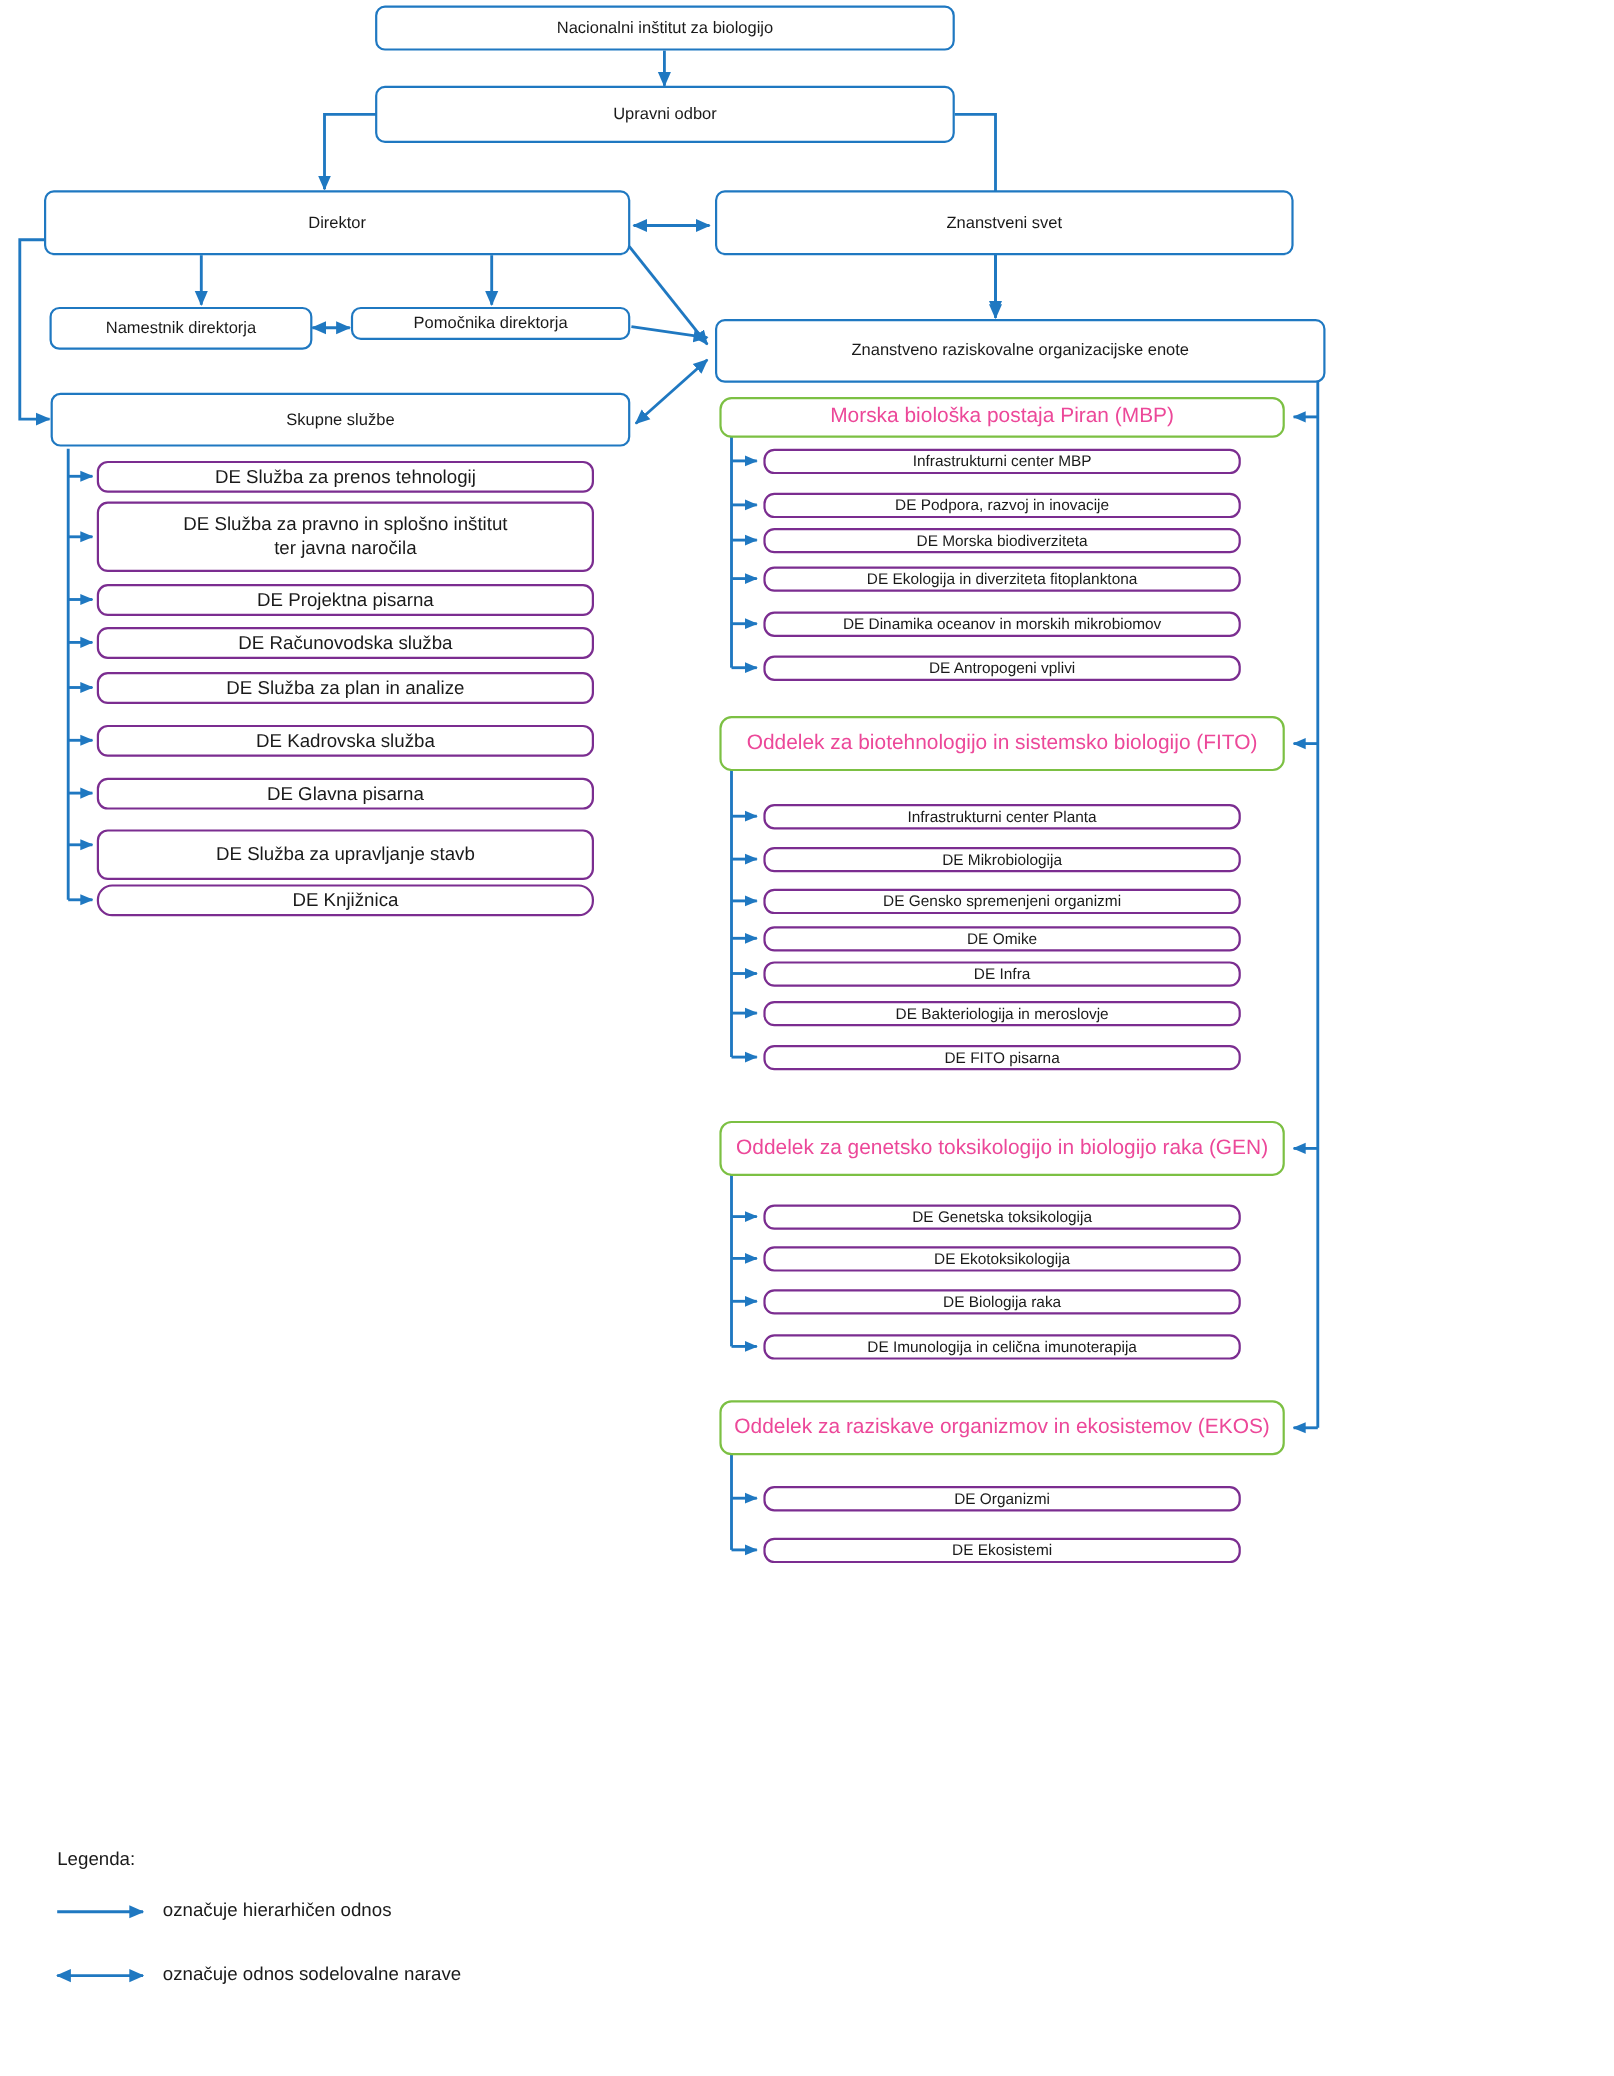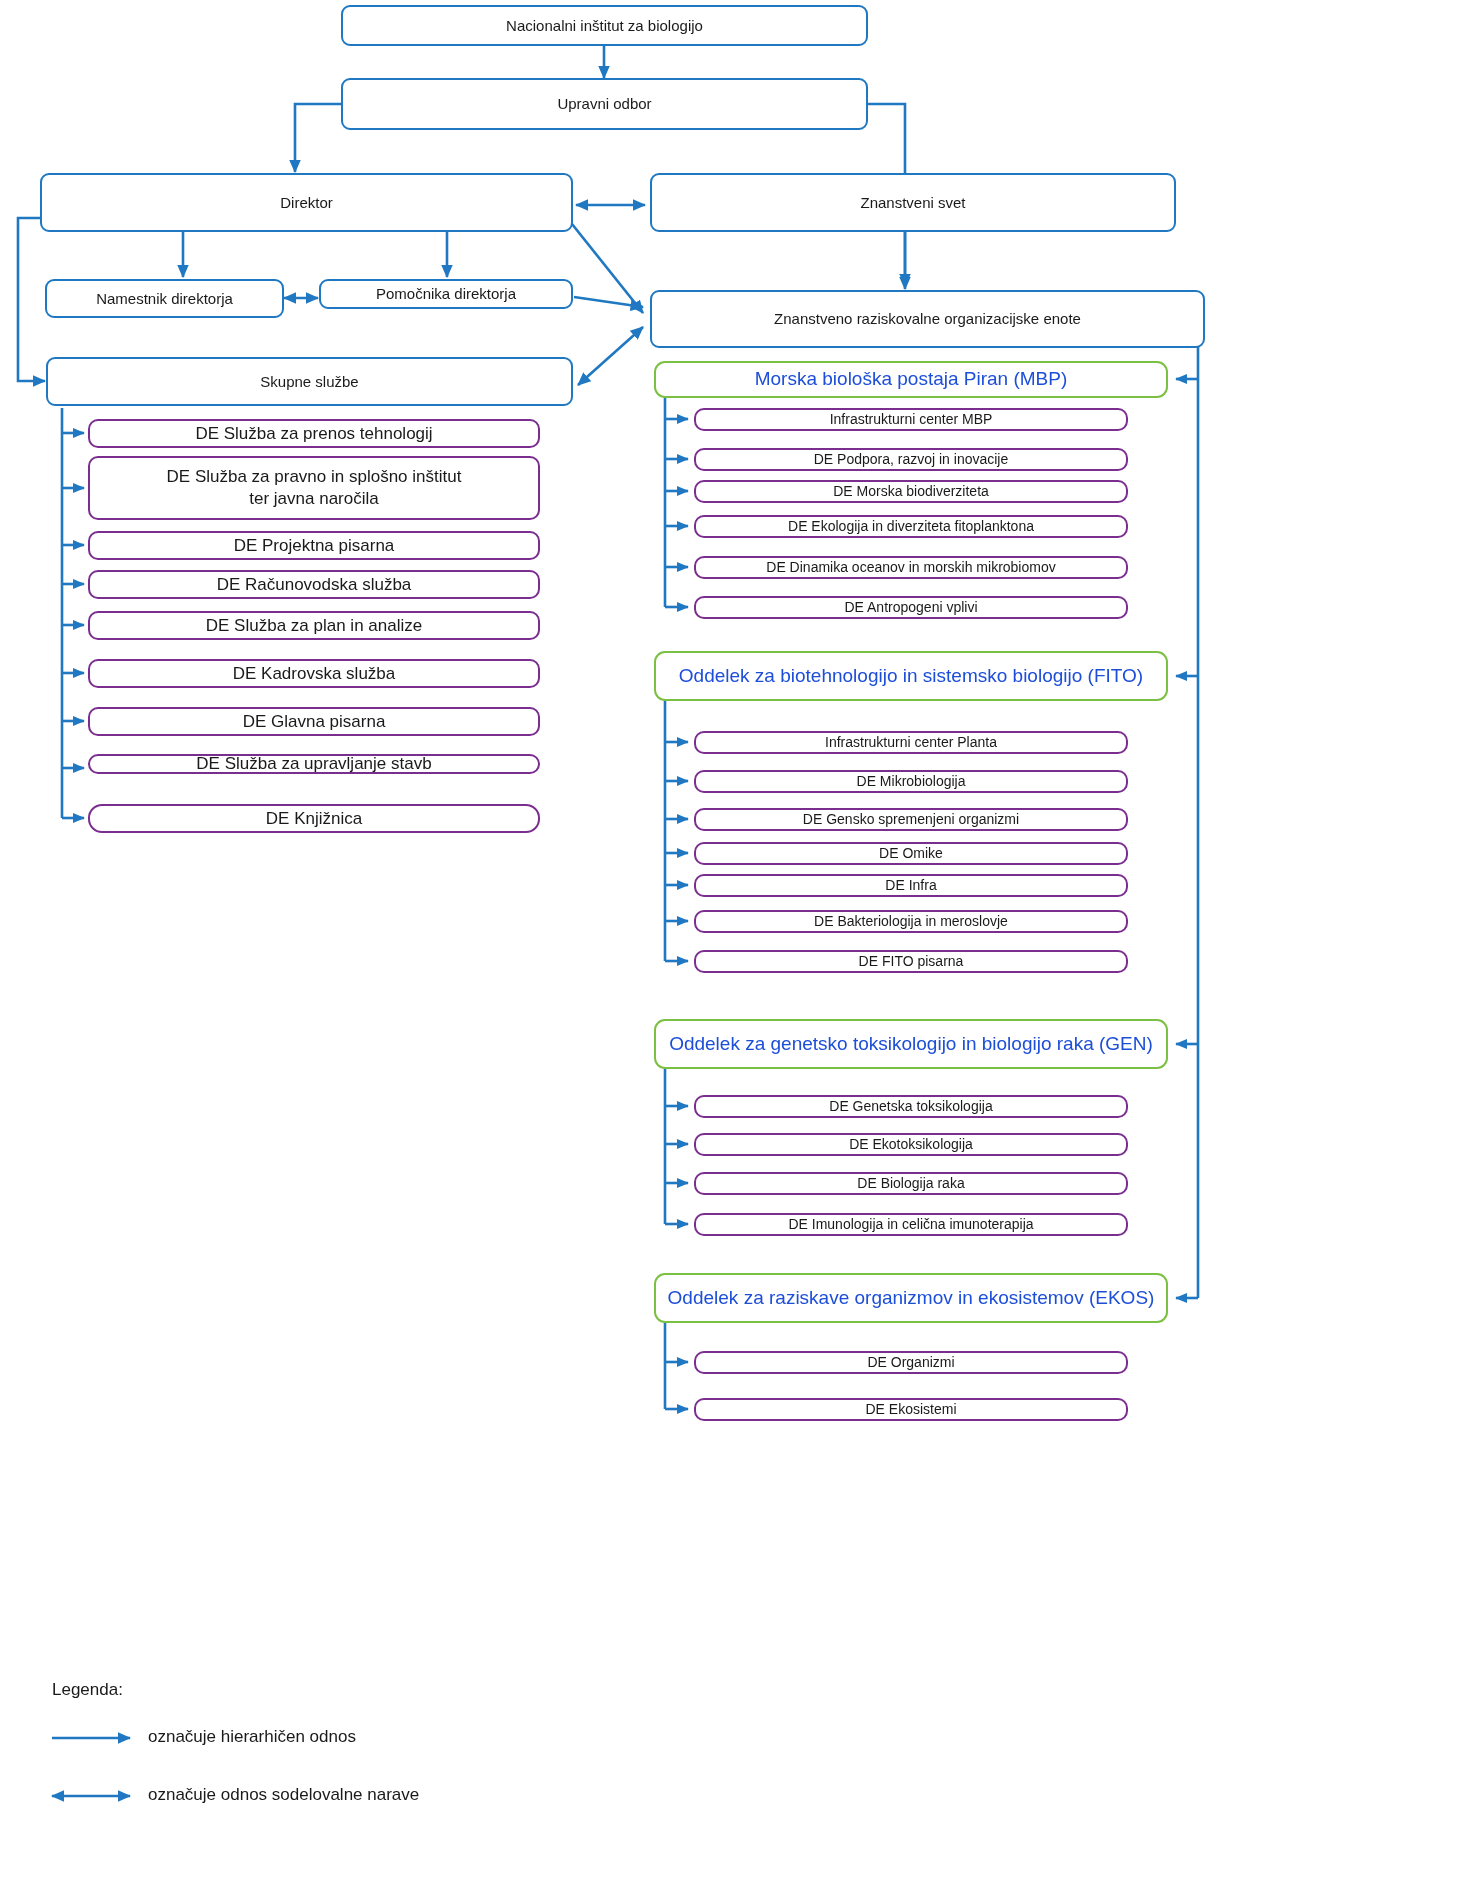--- a/index.html
+++ b/index.html
@@ -38,21 +38,21 @@
     border:2px solid #1f78c1;
     border-radius:9px;
     font-size:15px;
     color:#1a1a1a;
   }
   
   .green{
     border:2.5px solid #7cc043;
     border-radius:11px;
     font-size:19px;
-    color:#1d4ed8;
+    color:#ec4899;
   }
   
   .purple{
     border:2px solid #7b2d90;
     border-radius:10px;
     font-size:14px;
     color:#1a1a1a;
   }
   .purple.tall{ font-size:17px; }
   .legend-title{
@@ -204,21 +204,21 @@
   </div>
   <div class="node purple tall" style="left:88px; top:611px; width:452px; height:29px;">
     <span>DE Služba za plan in analize</span>
   </div>
   <div class="node purple tall" style="left:88px; top:659px; width:452px; height:29px;">
     <span>DE Kadrovska služba</span>
   </div>
   <div class="node purple tall" style="left:88px; top:707px; width:452px; height:29px;">
     <span>DE Glavna pisarna</span>
   </div>
-  <div class="node purple tall" style="left:88px; top:754px; width:452px; height:20px;">
+  <div class="node purple tall" style="left:88px; top:754px; width:452px; height:46px;">
     <span>DE Služba za upravljanje stavb</span>
   </div>
   <div class="node purple tall" style="left:88px; top:804px; width:452px; height:29px;border-radius:14px;">
     <span>DE Knjižnica</span>
   </div>
 
   <div class="node green" style="left:654px; top:361px; width:514px; height:37px;">
     <span>Morska biološka postaja Piran (MBP)</span>
   </div>
   <div class="node purple" style="left:694px; top:408px; width:434px; height:23px;">

